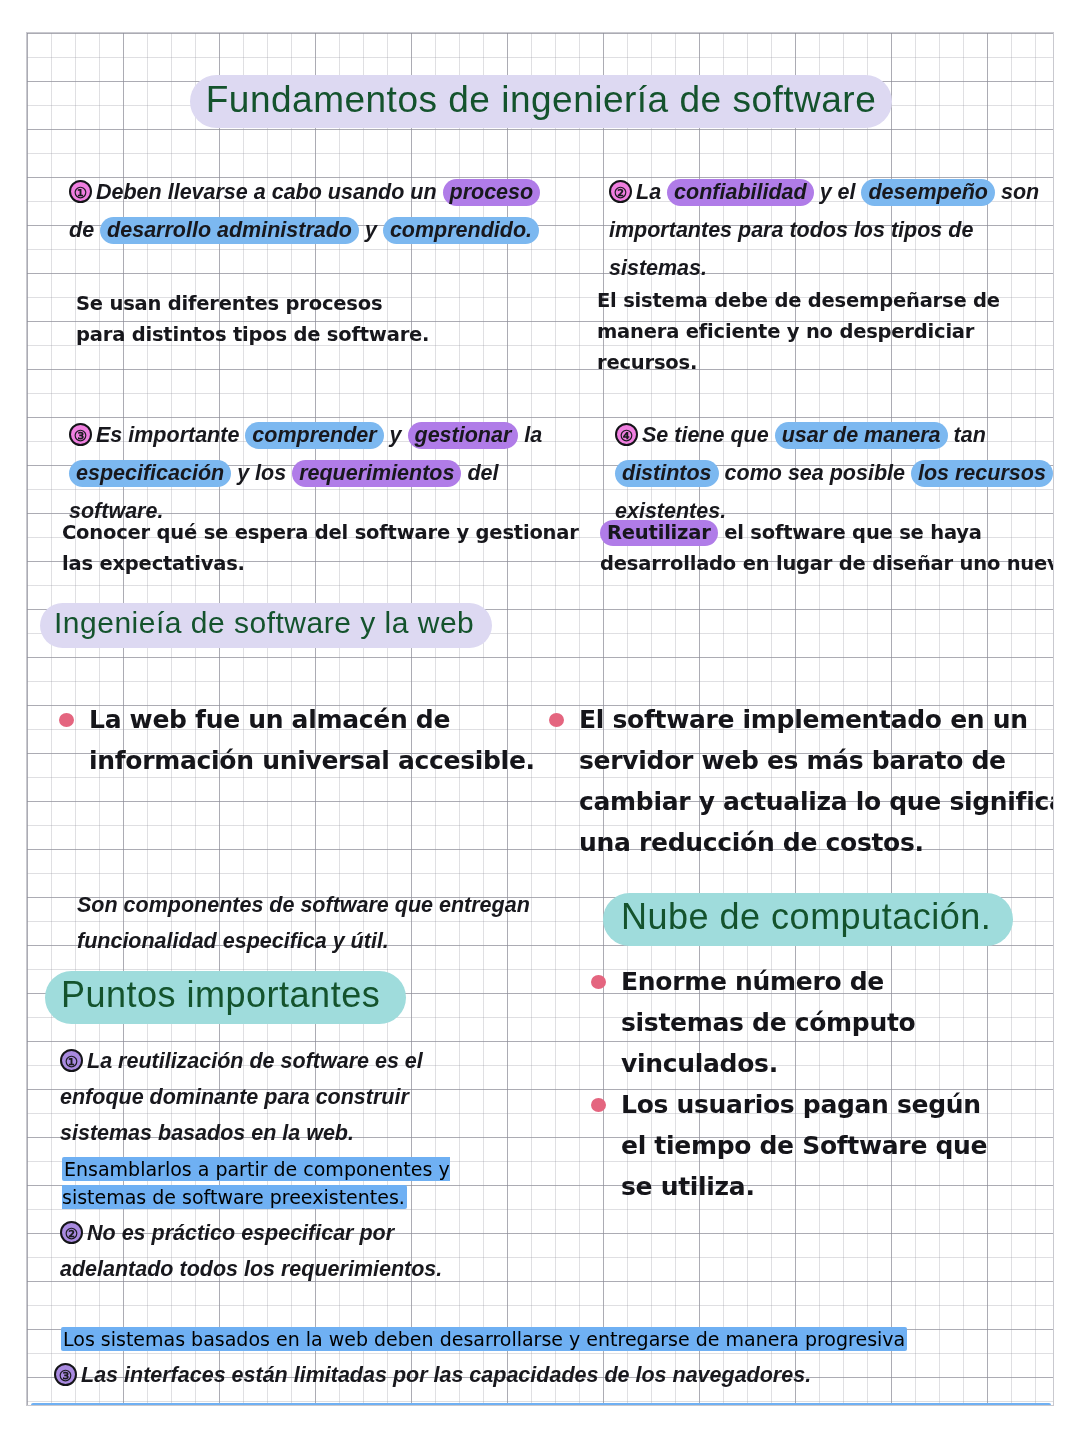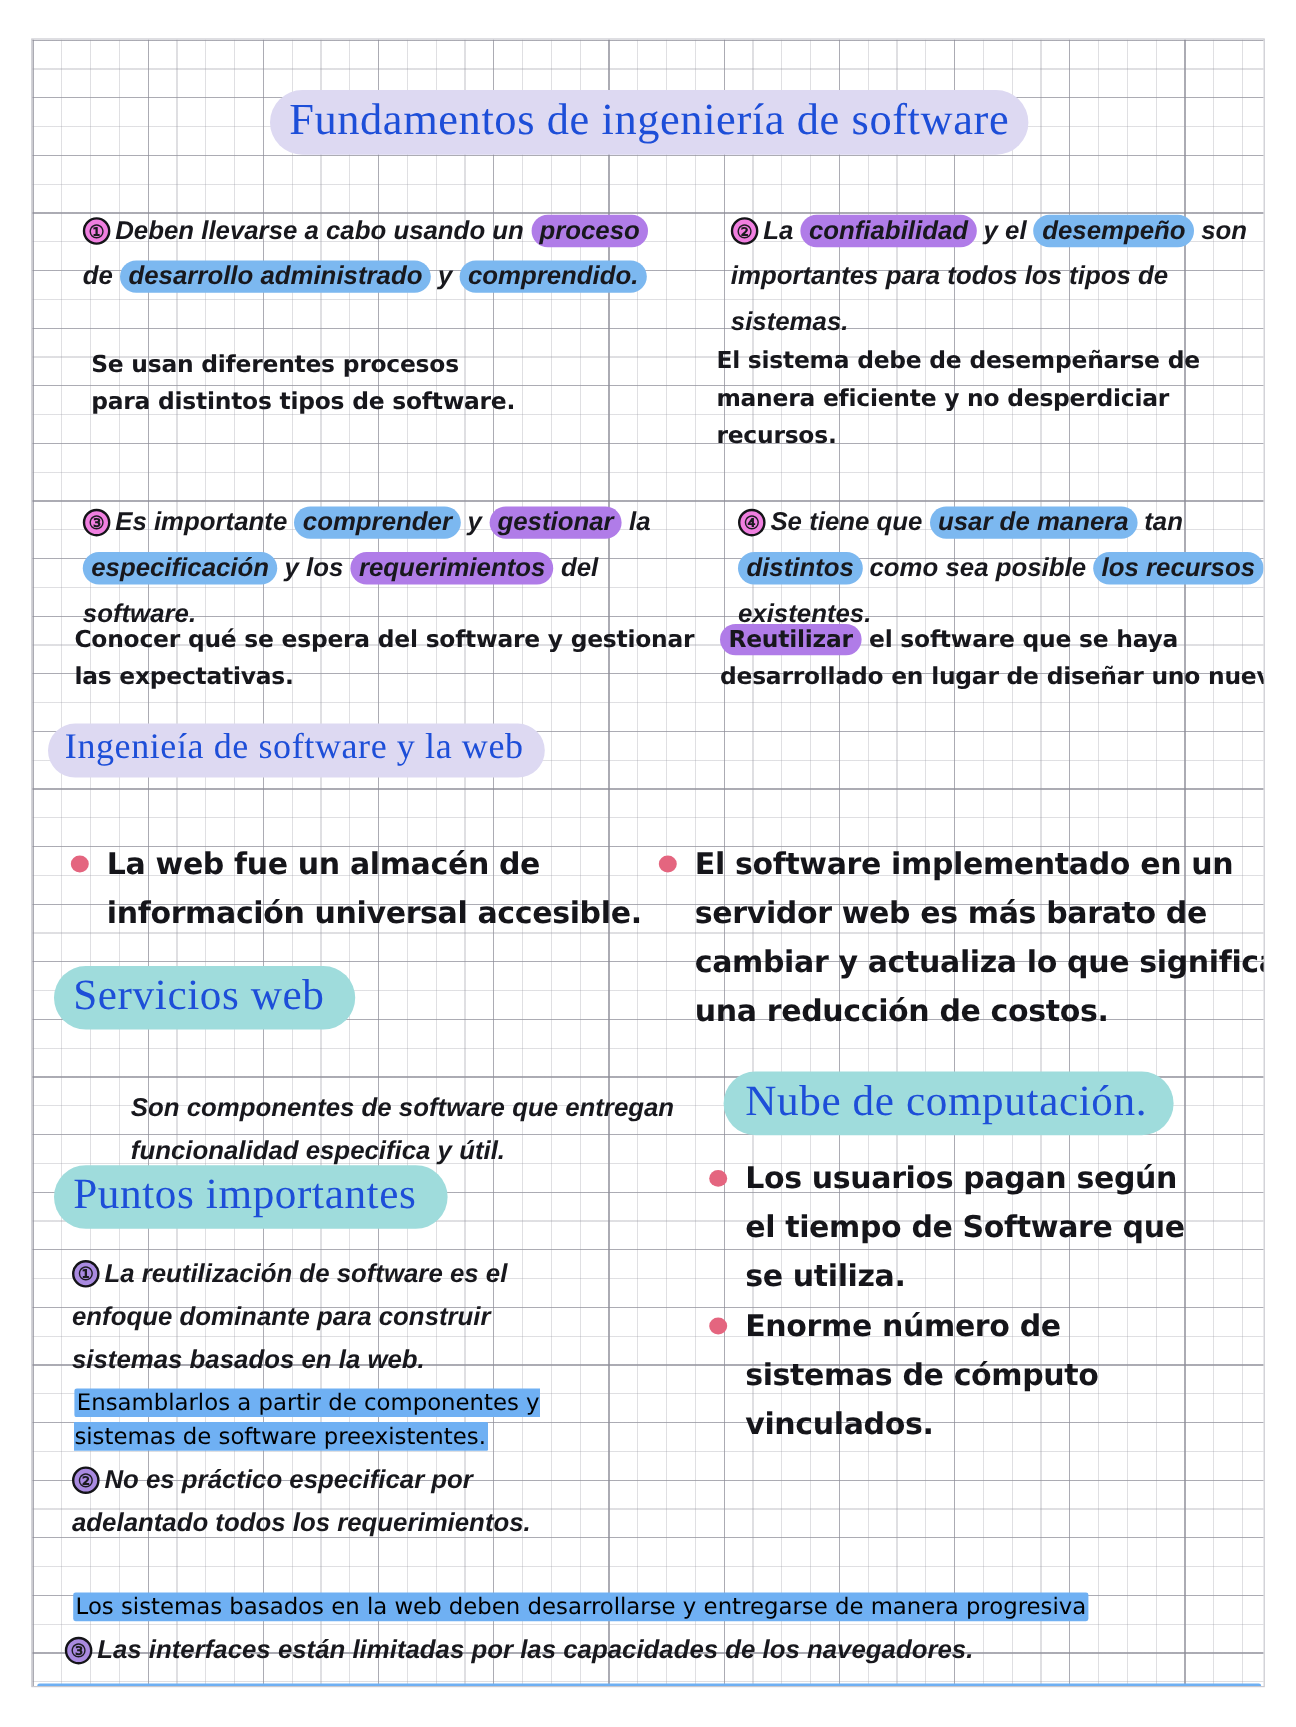--- a/index.html
+++ b/index.html
@@ -37,23 +37,23 @@
     padding:1px 7px 2px 7px;
     box-decoration-break:clone;
     -webkit-box-decoration-break:clone;
   }
   .hl-purple{background:#b07ce8;}
   .hl-blue{background:#7cb8f0;}
 
   
   .head{
     position:absolute;
-    font-family:Liberation Serif, serif;
+    font-family:Liberation Sans, sans-serif;
     font-weight:400;
-    color:#1d4ed8;
+    color:#14532d;
     white-space:nowrap;
     letter-spacing:.5px;
   }
   .head span{ border-radius:999px; padding:4px 16px 7px 16px; display:inline-block; }
   #title{ left:0; top:42px; width:1028px; text-align:center; font-size:37px;}
   #title span{background:#ddd9f2;}
   #head-web{ left:13px; top:570px; font-size:30px;}
   #head-web span{background:#ddd9f2; padding:3px 18px 8px 14px;}
   #head-serv{ left:18px; top:772px; font-size:36px;}
   #head-serv span{background:#9fdcdc; padding:3px 26px 8px 16px;}
@@ -167,36 +167,33 @@
       </div>
     </div>
 
     <div class="bullets" style="left:520px; top:666px; width:528px;">
       <div class="bullet">
         <span class="dot"></span>
         <span>El software implementado en un servidor web es más barato de cambiar y actualiza lo que significa una reducción de costos.</span>
       </div>
     </div>
 
-    <div class="head" id="head-serv">
-      <span>Servicios web</span>
-    </div>
-    <div class="stmt" style="left:50px; top:872px; width:512px; line-height:36px;padding-left:32px;">Son componentes de software que entregan funcionalidad especifica y útil.</div>
+    <div class="stmt" style="left:50px; top:854px; width:512px; line-height:36px;">Son componentes de software que entregan funcionalidad especifica y útil.</div>
 
     <div class="head" id="head-nube">
       <span>Nube de computación.</span>
     </div>
     <div class="bullets" style="left:562px; top:928px; width:400px;">
       <div class="bullet">
         <span class="dot"></span>
+        <span>Enorme número de sistemas de cómputo vinculados.</span>
+      </div>
+      <div class="bullet">
+        <span class="dot"></span>
         <span>Los usuarios pagan según el tiempo de Software que se utiliza.</span>
-      </div>
-      <div class="bullet">
-        <span class="dot"></span>
-        <span>Enorme número de sistemas de cómputo vinculados.</span>
       </div>
     </div>
 
     <div class="head" id="head-puntos">
       <span>Puntos importantes</span>
     </div>
 
     <div class="stmt" style="left:33px; top:1010px; width:430px; line-height:36px;">
       <span class="num num-purple">①</span><span>La reutilización de software es el enfoque dominante para construir sistemas basados en la web.</span>
     </div>

